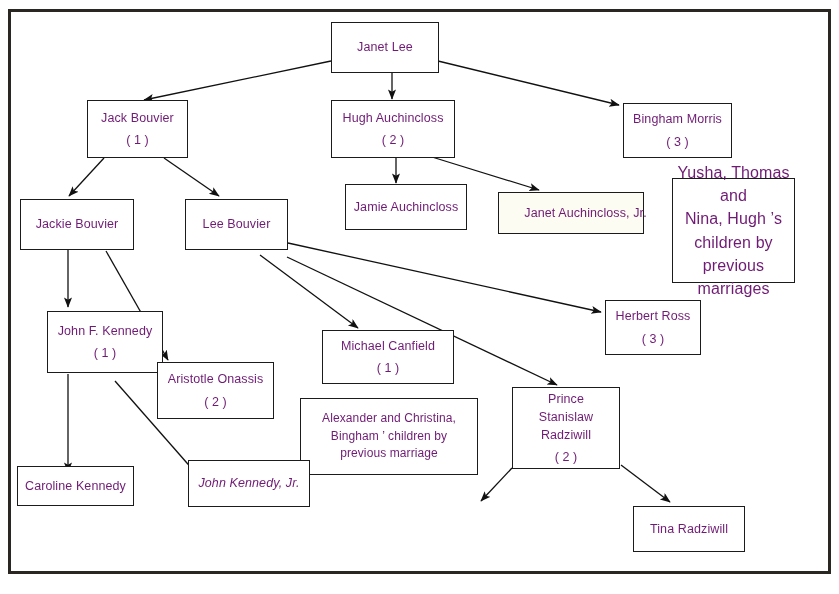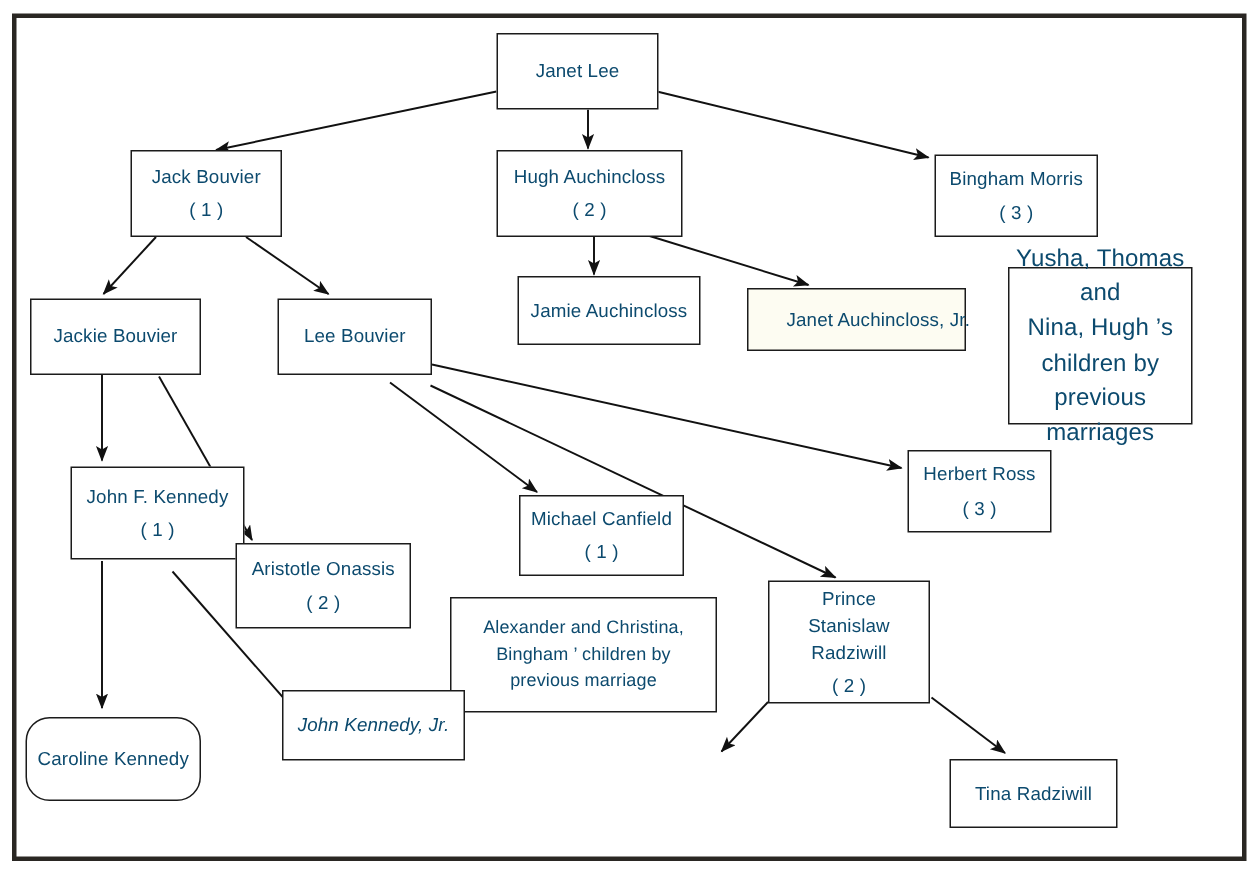--- a/index.html
+++ b/index.html
@@ -40,21 +40,21 @@
     position: absolute;
     box-sizing: border-box;
     border: 1.6px solid #1b1b1b;
     background: #ffffff;
     display: flex;
     flex-direction: column;
     align-items: center;
     justify-content: center;
     text-align: center;
     font-size: 12.5px;
-    color: #0c4a6e;
+    color: #701a75;
     line-height: 1.45;
     letter-spacing: 0.1px;
   }
   .node .line {
     display: block;
     white-space: nowrap;
   }
   .node.wrap .line {
     white-space: normal;
   }
@@ -161,21 +161,21 @@
   <div class="node" style="left:11px; top:311px; width:116px; height:62px;margin-left:36px;">
     <span class="line">John F. Kennedy</span>
     <span class="ord">( 1 )</span>
   </div>
 
   <div class="node" style="left:157px; top:362px; width:117px; height:57px;">
     <span class="line">Aristotle Onassis</span>
     <span class="ord">( 2 )</span>
   </div>
 
-  <div class="node" style="left:346px; top:330px; width:110px; height:54px;">
+  <div class="node" style="left:322px; top:330px; width:132px; height:54px;">
     <span class="line">Michael Canfield</span>
     <span class="ord">( 1 )</span>
   </div>
 
   <div class="node wrap" style="left:300px; top:398px; width:178px; height:77px; font-size:12px;">
     <span class="line">Alexander and Christina,</span>
     <span class="line">Bingham ’  children by</span>
     <span class="line">previous marriage</span>
   </div>
 
@@ -184,21 +184,21 @@
     <span class="line">Stanislaw</span>
     <span class="line">Radziwill</span>
     <span class="ord">( 2 )</span>
   </div>
 
   <div class="node" style="left:605px; top:300px; width:96px; height:55px;">
     <span class="line">Herbert Ross</span>
     <span class="ord">( 3 )</span>
   </div>
 
-  <div class="node" style="left:17px; top:478px; width:117px; height:56px;border-radius:16px;">
+  <div class="node" style="left:17px; top:466px; width:117px; height:40px;">
     <span class="line">Caroline Kennedy</span>
   </div>
 
   <div class="node" style="left:188px; top:460px; width:122px; height:47px;font-style:italic;">
     <span class="line">John Kennedy, Jr.</span>
   </div>
 
 
   <div class="node" style="left:633px; top:506px; width:112px; height:46px;">
     <span class="line">Tina Radziwill</span>

